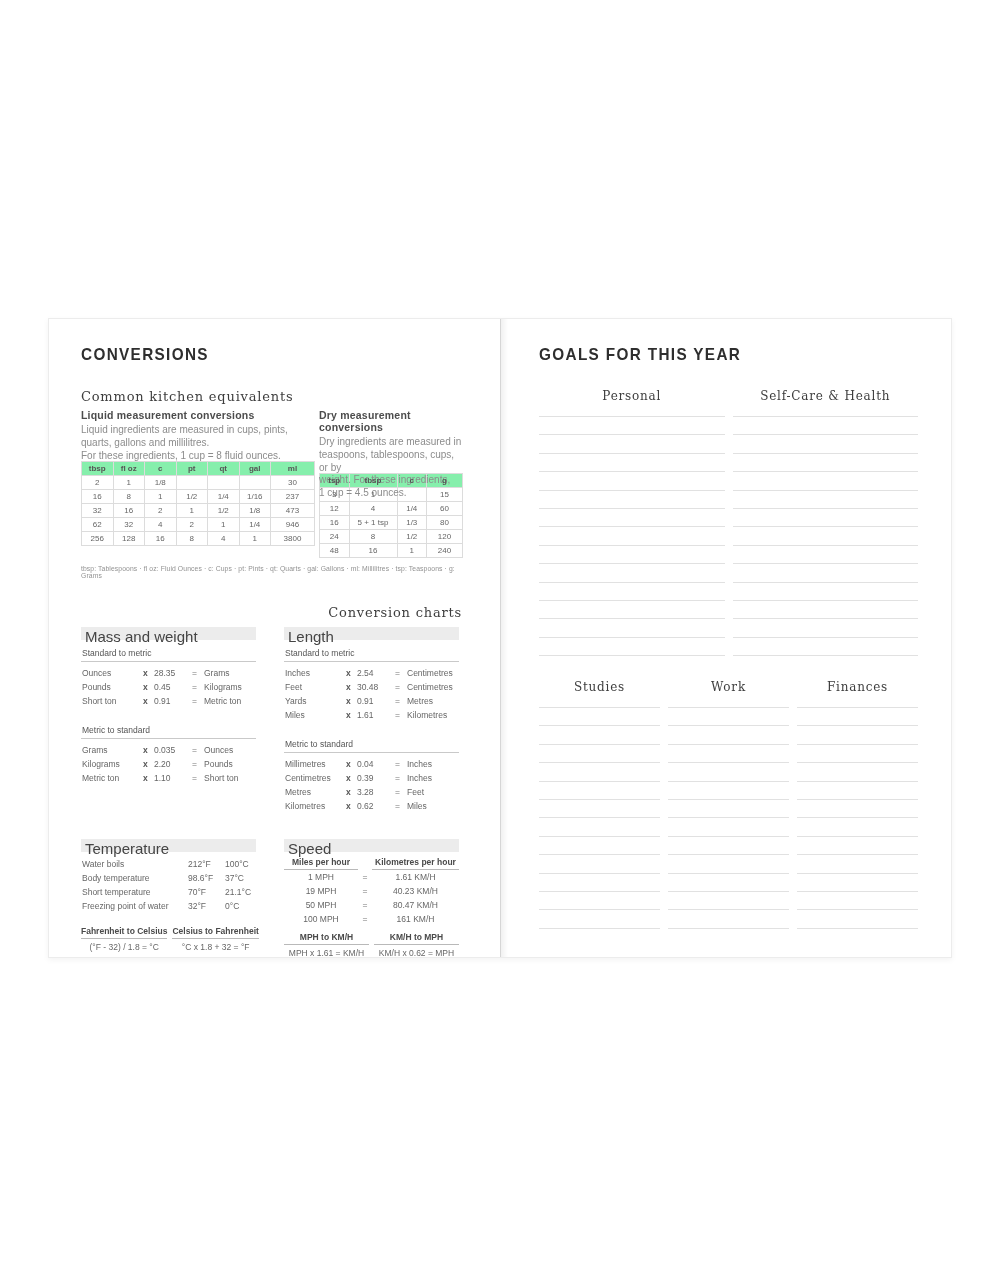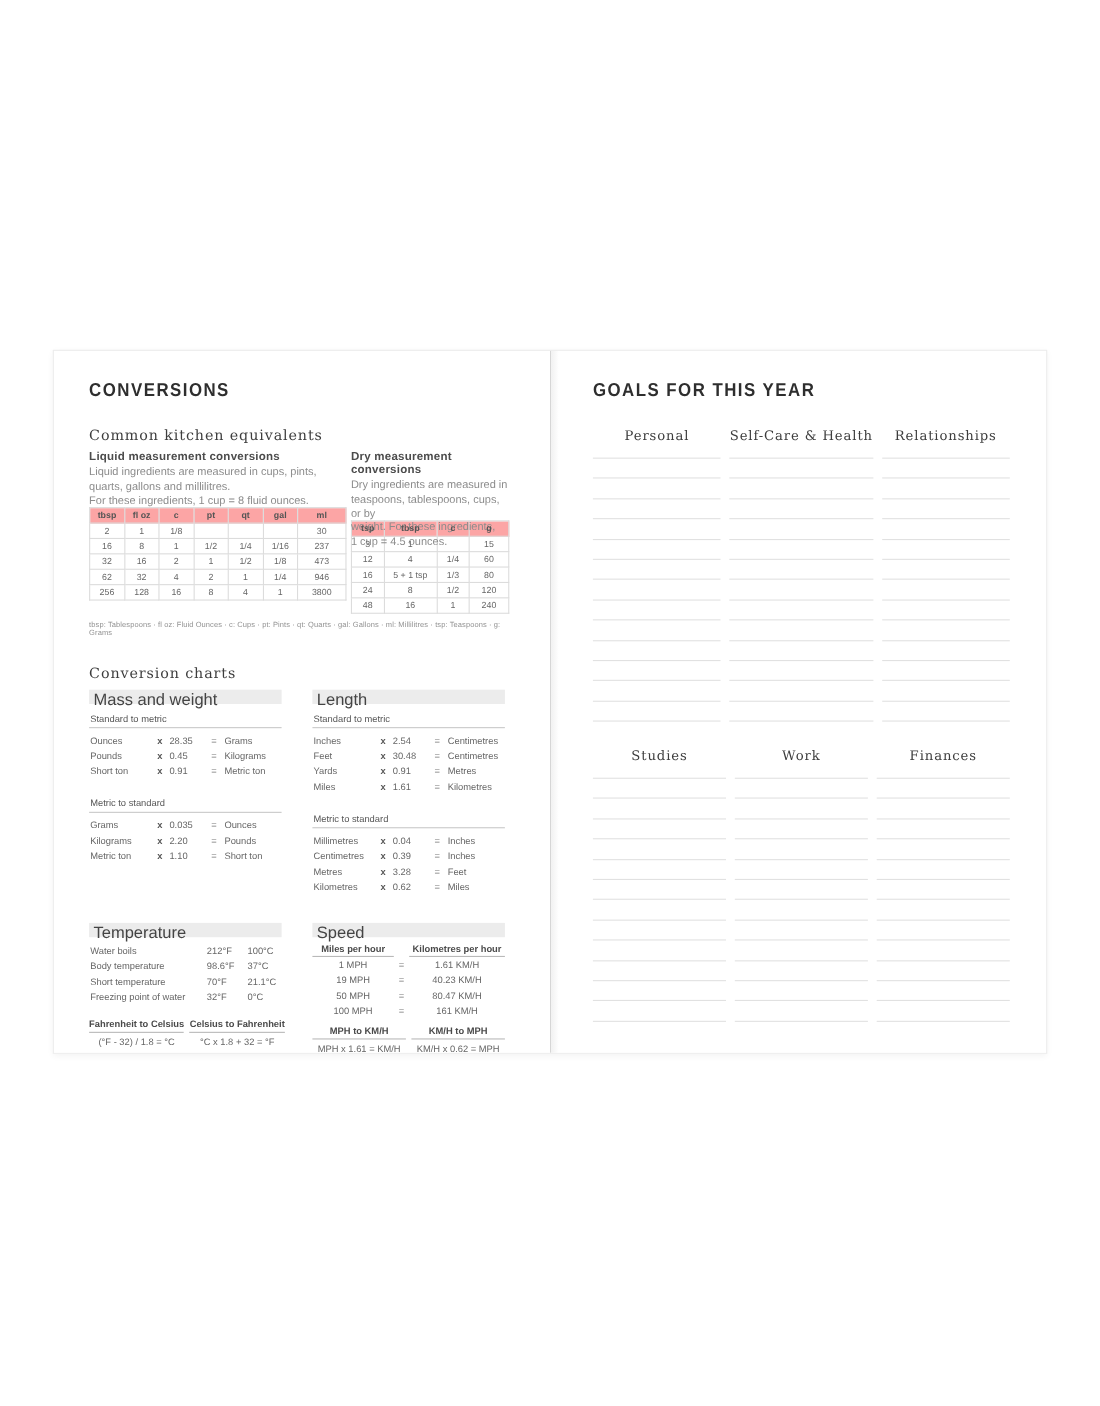--- a/index.html
+++ b/index.html
@@ -14,31 +14,31 @@
   .serif-h { font-family:"DejaVu Serif", serif; font-size:13px; font-weight:500; letter-spacing:0.8px; color:#3d3d3d; }
 
   
   .kitchen-heading { margin-bottom:5px; }
   .kitchen-cols { display:flex; }
   .kitchen-col h3 { font-size:10.5px; font-weight:700; color:#4c4c4c; letter-spacing:0.2px; margin-bottom:3px; }
   .kitchen-col .desc { font-size:10px; line-height:1.28; color:#8c8c8c; white-space:pre-line; height:37px; }
   .kitchen-col.liquid { width:234px; margin-right:4px; }
   .kitchen-col.dry { width:144px; }
   table.conv-table { border-collapse:collapse; table-layout:fixed; font-size:8px; color:#666; }
-  table.conv-table th { background:#fca5a5; font-weight:700; color:#555; }
+  table.conv-table th { background:#86efac; font-weight:700; color:#555; }
   table.conv-table th, table.conv-table td { border:1px solid #dcdcdc; text-align:center; height:14px; padding:0 2px; }
   table.liquid-t { width:234px; }
   table.liquid-t th:last-child, table.liquid-t td:last-child { width:44px; }
   table.dry-t { width:144px; }
   table.dry-t th:nth-child(2), table.dry-t td:nth-child(2) { width:48px; }
   table.dry-t th:nth-child(4), table.dry-t td:nth-child(4) { width:36px; }
   .footnote { margin-top:7px; font-size:6.8px; color:#929292; letter-spacing:0.1px; }
 
   
-  .charts-heading { margin-top:26px; margin-bottom:7px; }
+  .charts-heading { margin-top:26px; margin-bottom:7px;text-align:right; }
   .charts-grid { display:flex; column-gap:28px; }
   .chart-col { width:175px; }
   .bar { background:#ececec; font-size:15px; font-weight:500; color:#444; padding:1px 4px 2px; height:13px; }
   .sub-head { margin-top:8px; font-size:8.5px; color:#555; padding:0 0 3px 1px; border-bottom:1px solid #c9c9c9; }
   .sub-head.second { margin-top:17px; }
   .conv-rows { margin-top:4px; }
   .conv-row { display:flex; align-items:center; height:14px; font-size:8.5px; color:#666; padding-left:1px;justify-content:center; }
   .conv-row .from { width:61px; }
   .conv-row .op { width:11px; font-weight:700; color:#555; }
   .conv-row .factor { width:38px; }
@@ -438,39 +438,20 @@
               <div class="rule"></div>
               <div class="rule"></div>
               <div class="rule"></div>
               <div class="rule"></div>
               <div class="rule"></div>
               <div class="rule"></div>
               <div class="rule"></div>
               <div class="rule"></div>
             </div>
         </div>
-        <div class="goal-col">
-          <div class="goal-hdr">Relationships</div>
-          <div class="rules">
-              <div class="rule"></div>
-              <div class="rule"></div>
-              <div class="rule"></div>
-              <div class="rule"></div>
-              <div class="rule"></div>
-              <div class="rule"></div>
-              <div class="rule"></div>
-              <div class="rule"></div>
-              <div class="rule"></div>
-              <div class="rule"></div>
-              <div class="rule"></div>
-              <div class="rule"></div>
-              <div class="rule"></div>
-              <div class="rule"></div>
-            </div>
-        </div>
       </div>
 
       <div class="goals-grid second">
         <div class="goal-col">
           <div class="goal-hdr">Studies</div>
           <div class="rules">
               <div class="rule"></div>
               <div class="rule"></div>
               <div class="rule"></div>
               <div class="rule"></div>

